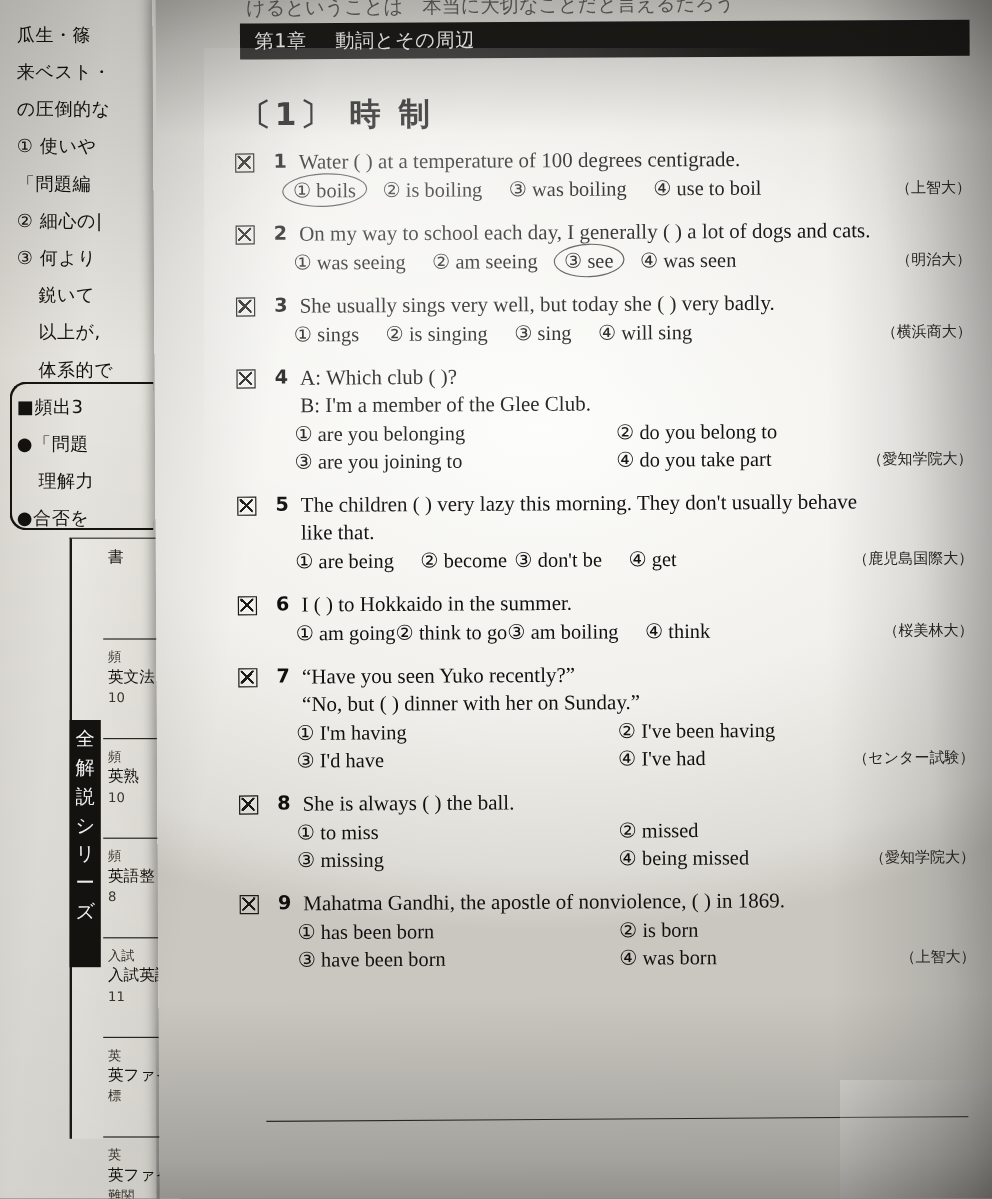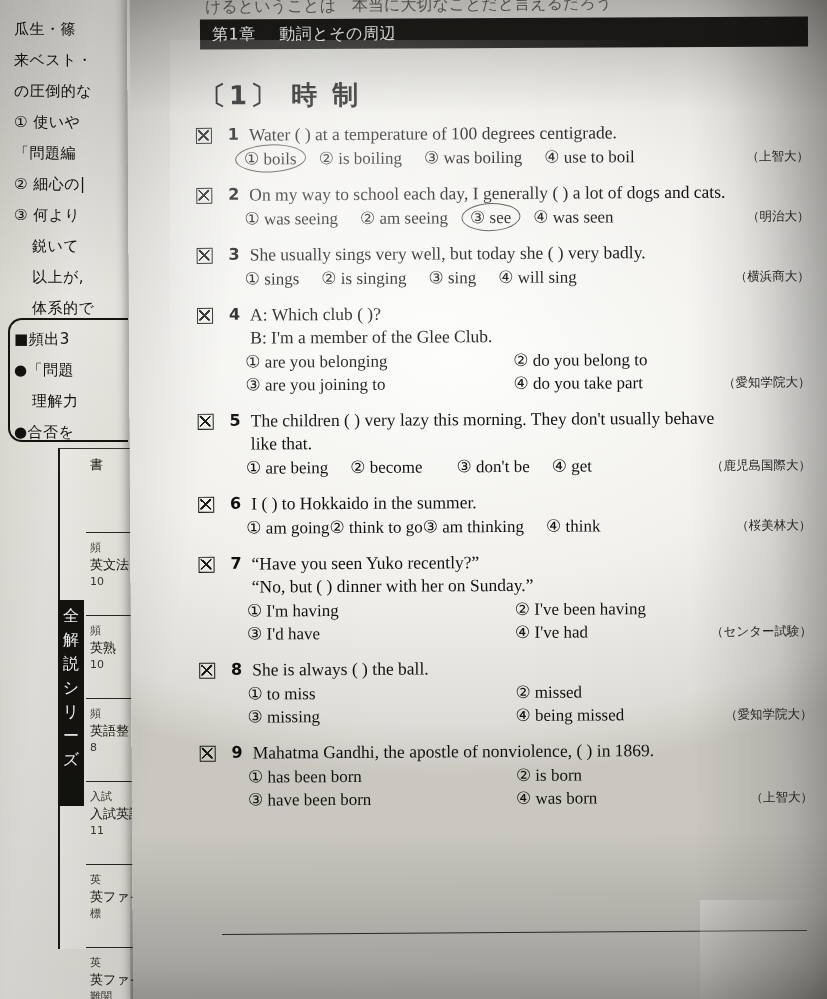--- a/index.html
+++ b/index.html
@@ -453,35 +453,35 @@
       </div>
       <div class="q">
         <div class="q-head">
           <span class="chk"></span>
           <span class="q-num">5</span>
           <span class="q-stem">The children (      ) very lazy this morning.  They don't usually behave<span class="line2">like that.</span></span>
         </div>
         <div class="choices row1">
           <span class="c" style="margin-right: 22px;">① are being</span>
           <span class="c" style="margin-right: 6px;">② become</span>
-          <span class="c" style="margin-right: 22px; margin-left: 28px;">③ don't be</span>
+          <span class="c" style="margin-right: 22px;">③ don't be</span>
           <span class="c" style="margin-right: 30px;">④ get</span>
           <span class="src" style="bottom: 0px;">（鹿児島国際大）</span>
         </div>
       </div>
       <div class="q">
         <div class="q-head">
           <span class="chk"></span>
           <span class="q-num">6</span>
           <span class="q-stem">I (      ) to Hokkaido in the summer.</span>
         </div>
         <div class="choices row1">
           <span class="c" style="">① am going</span>
           <span class="c" style="">② think to go</span>
-          <span class="c" style="margin-right: 22px;">③ am thinking</span>
+          <span class="c" style="margin-right: 22px;">③ am boiling</span>
           <span class="c" style="margin-right: 22px;">④ think</span>
           <span class="src" style="bottom: 0px;">（桜美林大）</span>
         </div>
       </div>
       <div class="q">
         <div class="q-head">
           <span class="chk"></span>
           <span class="q-num">7</span>
           <span class="q-stem">“Have you seen Yuko recently?”<span class="line2">“No, but (      ) dinner with her on Sunday.”</span></span>
         </div>

